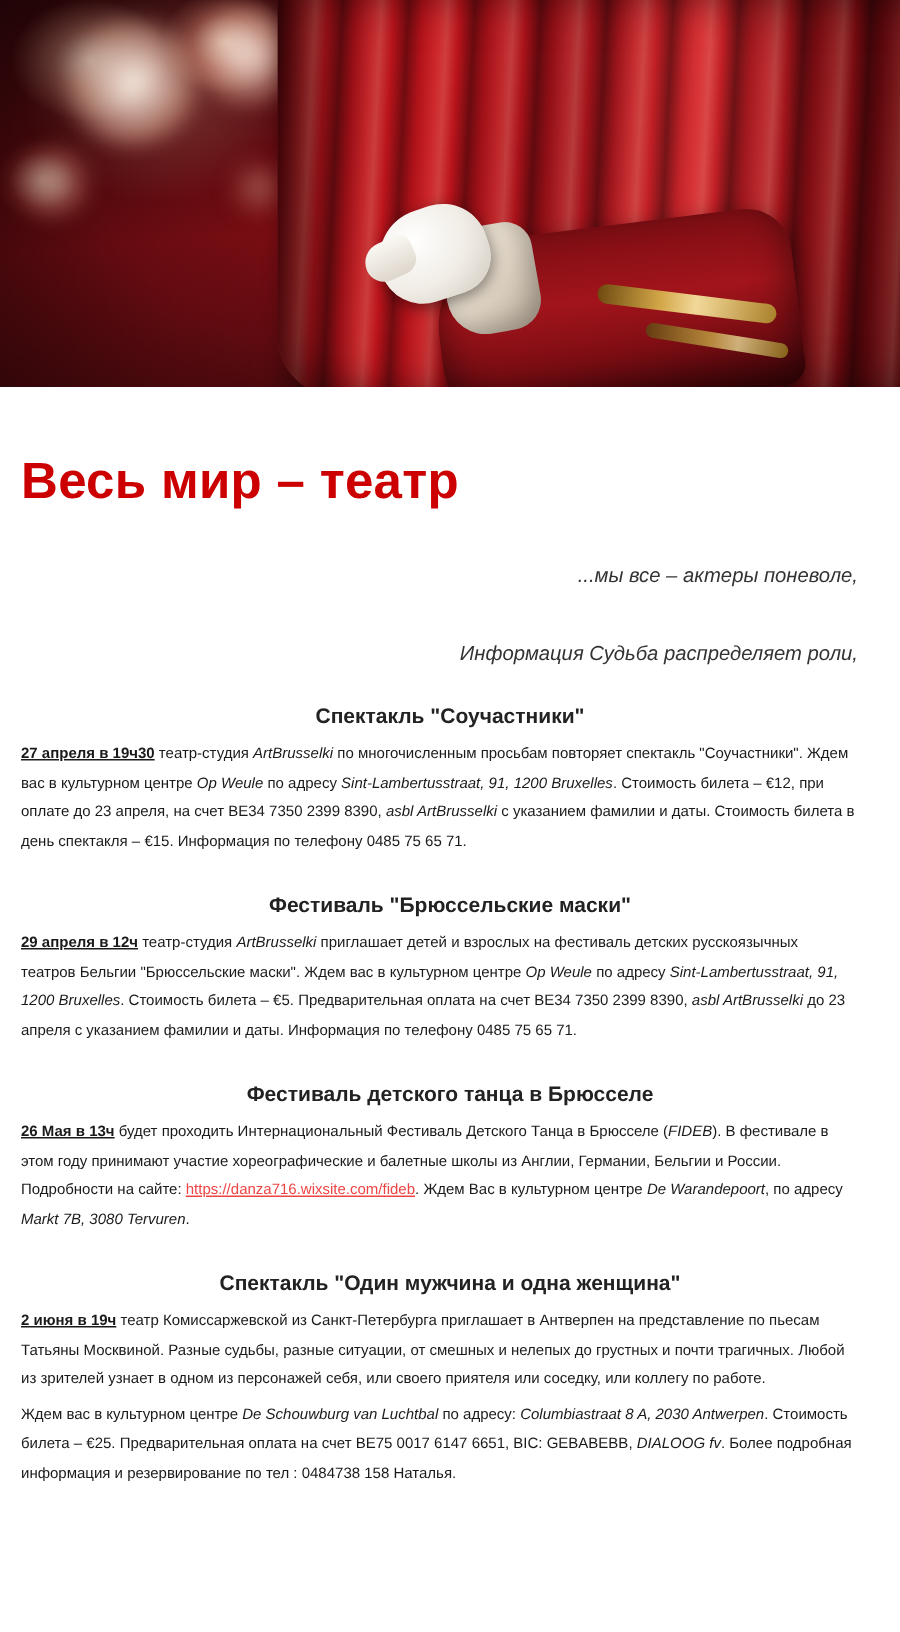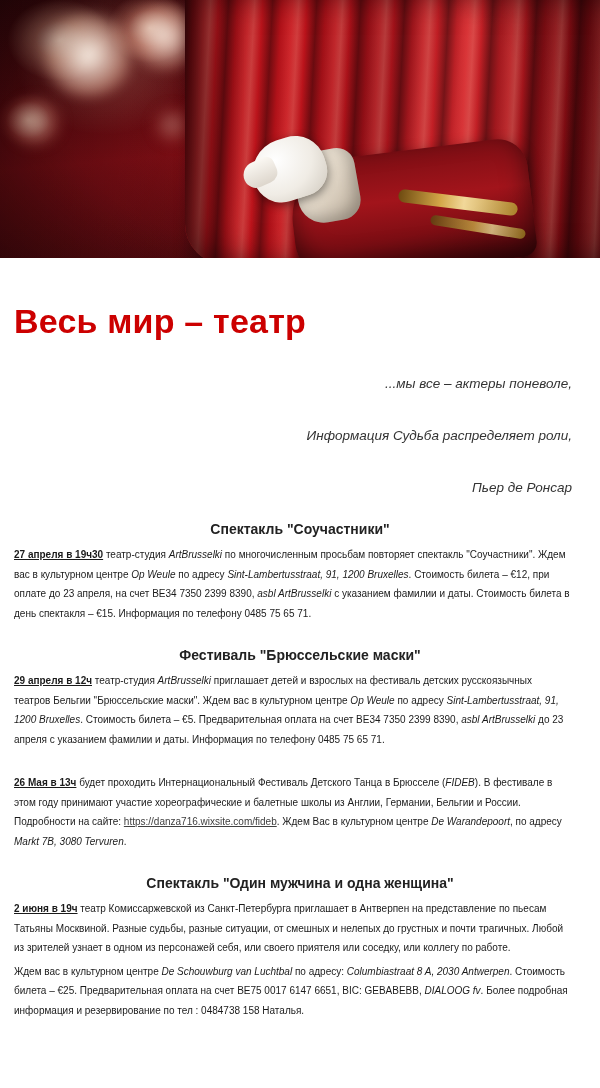--- a/index.html
+++ b/index.html
@@ -164,21 +164,21 @@
     color: #1a1a1a;
     text-align: left;
   }
   .para + .para { margin-top: 4px; }
   .date {
     font-weight: bold;
     text-decoration: underline;
   }
   .it { font-style: italic; }
   a.link {
-    color: #404040;
+    color: #ef4444;
     text-decoration: underline;
   }
 </style>
 </head>
 <body>
 
 <div class="page">
 
   <div class="hero">
     <div class="hero-bg"></div>
@@ -198,34 +198,34 @@
     <div class="hero-vignette"></div>
   </div>
 
   <div class="content">
 
     <h1 class="title">Весь мир – театр</h1>
 
     <div class="epigraph">
       <div>...мы все – актеры поневоле,</div>
       <div>Информация Судьба распределяет роли,</div>
-      <div>Пьер де Ронсар</div>
     </div>
 
     <div class="section">
       <h2>Спектакль "Соучастники"</h2>
       <p class="para"><span class="date">27 апреля в 19ч30</span><span> театр-студия </span><span class="it">ArtBrusselki</span><span> по многочисленным просьбам повторяет спектакль "Соучастники". Ждем вас в культурном центре </span><span class="it">Op Weule</span><span> по адресу </span><span class="it">Sint-Lambertusstraat, 91, 1200 Bruxelles</span><span>. Стоимость билета – €12, при оплате до 23 апреля, на счет BE34 7350 2399 8390, </span><span class="it">asbl ArtBrusselki</span><span> с указанием фамилии и даты. Стоимость билета в день спектакля – €15. Информация по телефону 0485 75 65 71.</span></p>
     </div>
 
     <div class="section">
       <h2>Фестиваль "Брюссельские маски"</h2>
       <p class="para"><span class="date">29 апреля в 12ч</span><span> театр-студия </span><span class="it">ArtBrusselki</span><span> приглашает детей и взрослых на фестиваль детских русскоязычных театров Бельгии "Брюссельские маски". Ждем вас в культурном центре </span><span class="it">Op Weule</span><span> по адресу </span><span class="it">Sint-Lambertusstraat, 91, 1200 Bruxelles</span><span>. Стоимость билета – €5. Предварительная оплата на счет BE34 7350 2399 8390, </span><span class="it">asbl ArtBrusselki</span><span> до 23 апреля с указанием фамилии и даты. Информация по телефону 0485 75 65 71.</span></p>
     </div>
 
     <div class="section">
+      <h2>Фестиваль детского танца в Брюсселе</h2>
       <p class="para"><span class="date">26 Мая в 13ч</span><span> будет проходить Интернациональный Фестиваль Детского Танца в Брюсселе (</span><span class="it">FIDEB</span><span>). В фестивале в этом году принимают участие хореографические и балетные школы из Англии, Германии, Бельгии и России. Подробности на сайте: </span><a class="link" href="#">https://danza716.wixsite.com/fideb</a><span>. Ждем Вас в культурном центре </span><span class="it">De Warandepoort</span><span>, по адресу </span><span class="it">Markt 7B, 3080 Tervuren</span><span>.</span></p>
     </div>
 
     <div class="section">
       <h2>Спектакль "Один мужчина и одна женщина"</h2>
       <p class="para"><span class="date">2 июня в 19ч</span><span> театр Комиссаржевской из Санкт-Петербурга приглашает в Антверпен на представление по пьесам Татьяны Москвиной. Разные судьбы, разные ситуации, от смешных и нелепых до грустных и почти трагичных. Любой из зрителей узнает в одном из персонажей себя, или своего приятеля или соседку, или коллегу по работе.</span></p>
       <p class="para"><span>Ждем вас в культурном центре </span><span class="it">De Schouwburg van Luchtbal</span><span> по адресу: </span><span class="it">Columbiastraat 8 A, 2030 Antwerpen</span><span>. Стоимость билета – €25. Предварительная оплата на счет BE75 0017 6147 6651, BIC: GEBABEBB, </span><span class="it">DIALOOG fv</span><span>. Более подробная информация и резервирование по тел : 0484738 158 Наталья.</span></p>
     </div>
 
   </div>

